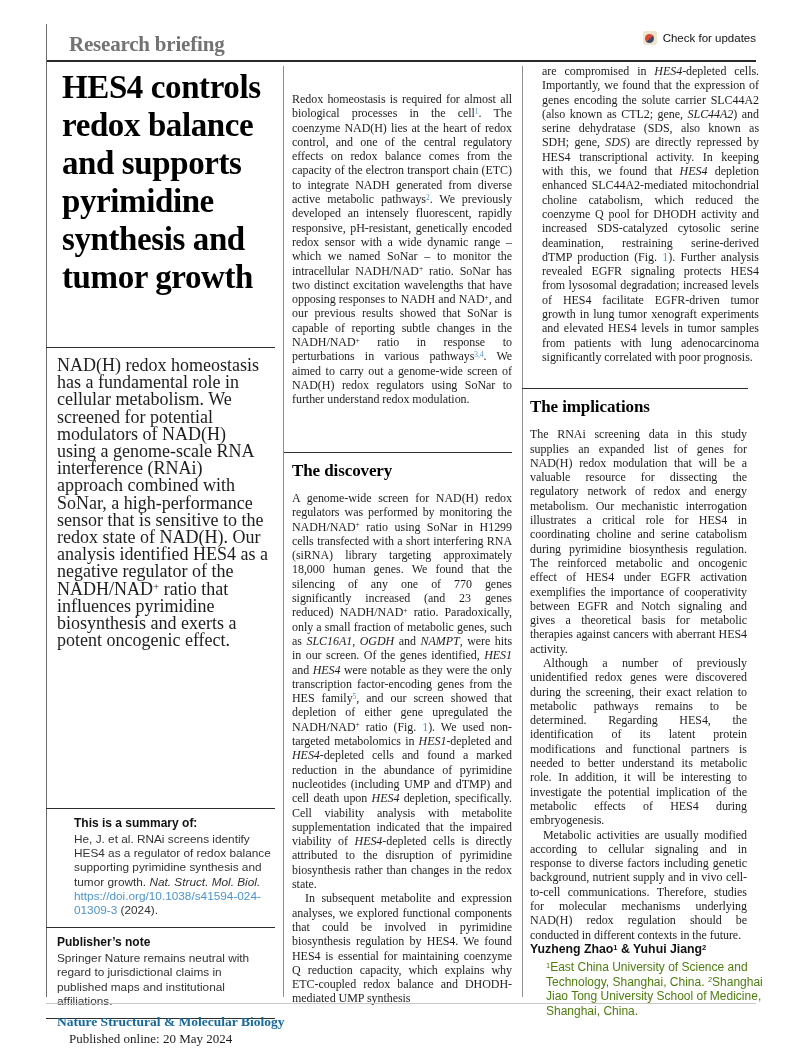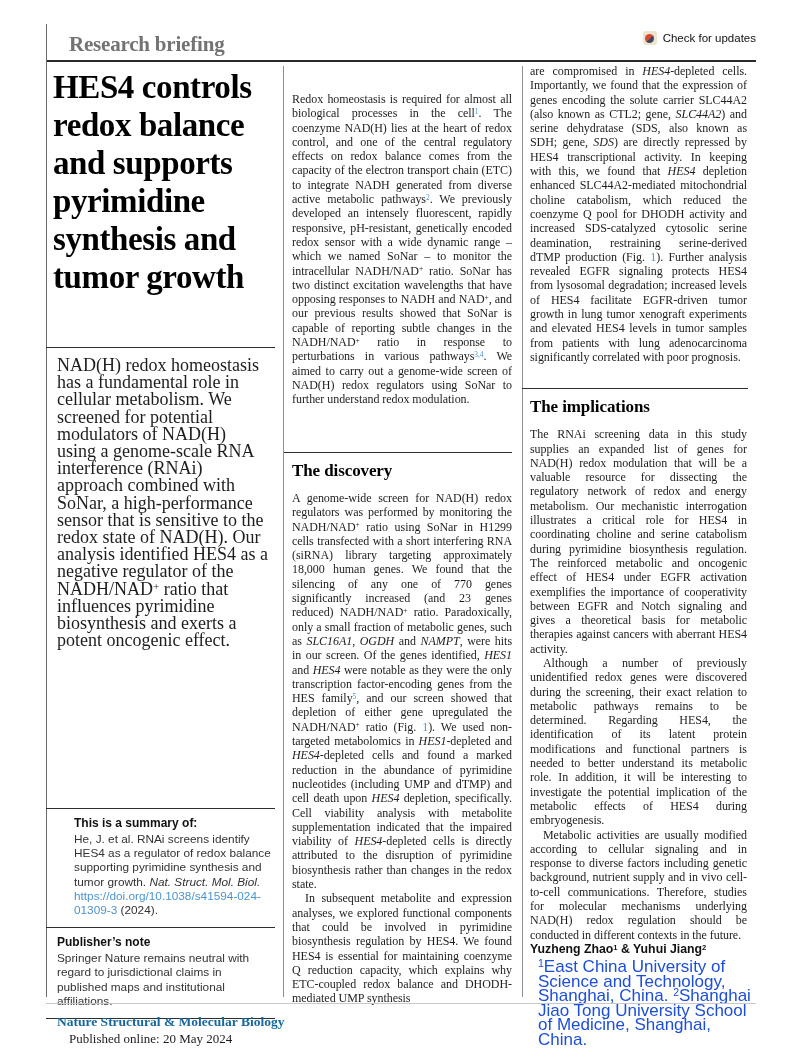--- a/index.html
+++ b/index.html
@@ -39,22 +39,22 @@
 
   
   .col-h{font-size:17px;font-weight:700;color:#000;margin:0;letter-spacing:-0.1px;}
   .body-text{font-size:12px;line-height:14.3px;text-align:justify;margin:0;letter-spacing:-0.05px;}
   .indent{text-indent:13px;}
   .mt8{margin-top:8px;}.mt10{margin-top:10px;}.mt16{margin-top:16px;}.mt24{margin-top:24px;}
 
   
   .authors{font-family:"Liberation Sans","DejaVu Sans",sans-serif;font-size:12.3px;font-weight:700;
            color:#111;margin:0;}
-  .affils{font-family:"Liberation Sans","DejaVu Sans",sans-serif;font-size:17px;line-height:14.6px;
-          color:#1d4ed8;margin:4px 0 0 8px;}
+  .affils{font-family:"Liberation Sans","DejaVu Sans",sans-serif;font-size:12px;line-height:14.6px;
+          color:#4d7c0f;margin:4px 0 0 16px;}
 
   
   .footer{font-family:Liberation Serif, serif;font-size:13.5px;font-weight:700;
           color:#16689e;margin:0;}
 
   
   .rt-i{font-style:italic;}
   .rt-link{color:#4d94cf;}
   .rt-sup{font-size:0.62em;line-height:0;position:relative;top:-0.45em;}
 </style>
@@ -70,21 +70,21 @@
       <span class="cm-circle"></span>
     </span>
     <span>Check for updates</span>
   </div>
 
   <div class="abs top-rule"></div>
   <div class="abs left-vrule vrule"></div>
   <div class="abs vrule divider-1"></div>
   <div class="abs vrule divider-2"></div>
 
-  <h2 class="article-title abs left-col-inner" style="left:42px;top:68px;width:218px;">HES4 controls redox balance and supports pyrimidine synthesis and tumor growth</h2>
+  <h2 class="article-title abs left-col-inner" style="left:51px;top:68px;width:218px;">HES4 controls redox balance and supports pyrimidine synthesis and tumor growth</h2>
 
   <div class="abs hrule" style="left:46px;top:347px;width:229px;"></div>
 
   <p class="standfirst abs left-col-inner" style="left:46px;top:357px;width:212px;">NAD(H) redox homeostasis has a fundamental role in cellular metabolism. We screened for potential modulators of NAD(H) using a genome-scale RNA interference (RNAi) approach combined with SoNar, a high-performance sensor that is sensitive to the redox state of NAD(H). Our analysis identified HES4 as a negative regulator of the NADH/NAD<span class="rt-sup">+</span> ratio that influences pyrimidine biosynthesis and exerts a potent oncogenic effect.</p>
 
   <section class="abs" style="left:46px;top:808px;width:229px;">
     <div class="hrule"></div>
     <div class="left-col-inner" style="margin-top:7px;margin-left:17px;">
       <h3 class="sans-h">This is a summary of:</h3>
       <p class="sans-p">He, J. et al. RNAi screens identify HES4 as a regulator of redox balance supporting pyrimidine synthesis and tumor growth. <span class="rt-i">Nat. Struct. Mol. Biol.</span> <span class="rt-link">https://doi.org/10.1038/s41594-024-01309-3</span> (2024).</p>
@@ -105,21 +105,21 @@
   <section class="abs" style="left:284px;top:452px;width:228px;">
     <div class="hrule"></div>
     <div style="padding-left:8px;">
       <h3 class="col-h mt8">The discovery</h3>
       <p class="body-text mt10">A genome-wide screen for NAD(H) redox regulators was performed by monitoring the NADH/NAD<span class="rt-sup">+</span> ratio using SoNar in H1299 cells transfected with a short interfering RNA (siRNA) library targeting approximately 18,000 human genes. We found that the silencing of any one of 770 genes significantly increased (and 23 genes reduced) NADH/NAD<span class="rt-sup">+</span> ratio. Paradoxically, only a small fraction of metabolic genes, such as <span class="rt-i">SLC16A1</span>, <span class="rt-i">OGDH</span> and <span class="rt-i">NAMPT</span>, were hits in our screen. Of the genes identified, <span class="rt-i">HES1</span> and <span class="rt-i">HES4</span> were notable as they were the only transcription factor-encoding genes from the HES family<span class="rt-sup rt-link">5</span>, and our screen showed that depletion of either gene upregulated the NADH/NAD<span class="rt-sup">+</span> ratio (Fig. <span class="rt-link">1</span>). We used non-targeted metabolomics in <span class="rt-i">HES1</span>-depleted and <span class="rt-i">HES4</span>-depleted cells and found a marked reduction in the abundance of pyrimidine nucleotides (including UMP and dTMP) and cell death upon <span class="rt-i">HES4</span> depletion, specifically. Cell viability analysis with metabolite supplementation indicated that the impaired viability of <span class="rt-i">HES4</span>-depleted cells is directly attributed to the disruption of pyrimidine biosynthesis rather than changes in the redox state.</p>
       <p class="body-text indent">In subsequent metabolite and expression analyses, we explored functional components that could be involved in pyrimidine biosynthesis regulation by HES4. We found HES4 is essential for maintaining coenzyme Q reduction capacity, which explains why ETC-coupled redox balance and DHODH-mediated UMP synthesis</p>
     </div>
   </section>
 
   <section class="abs" style="left:522px;top:64px;width:226px;">
-    <div style="padding-left:8px;">
+    <div style="padding-left:20px;">
       <p class="body-text" style="width:217px;">are compromised in <span class="rt-i">HES4</span>-depleted cells. Importantly, we found that the expression of genes encoding the solute carrier SLC44A2 (also known as CTL2; gene, <span class="rt-i">SLC44A2</span>) and serine dehydratase (SDS, also known as SDH; gene, <span class="rt-i">SDS</span>) are directly repressed by HES4 transcriptional activity. In keeping with this, we found that <span class="rt-i">HES4</span> depletion enhanced SLC44A2-mediated mitochondrial choline catabolism, which reduced the coenzyme Q pool for DHODH activity and increased SDS-catalyzed cytosolic serine deamination, restraining serine-derived dTMP production (Fig. <span class="rt-link">1</span>). Further analysis revealed EGFR signaling protects HES4 from lysosomal degradation; increased levels of HES4 facilitate EGFR-driven tumor growth in lung tumor xenograft experiments and elevated HES4 levels in tumor samples from patients with lung adenocarcinoma significantly correlated with poor prognosis.</p>
     </div>
     <div class="hrule mt24"></div>
     <div style="padding-left:8px;">
       <h3 class="col-h mt8">The implications</h3>
       <p class="body-text mt10" style="width:217px;">The RNAi screening data in this study supplies an expanded list of genes for NAD(H) redox modulation that will be a valuable resource for dissecting the regulatory network of redox and energy metabolism. Our mechanistic interrogation illustrates a critical role for HES4 in coordinating choline and serine catabolism during pyrimidine biosynthesis regulation. The reinforced metabolic and oncogenic effect of HES4 under EGFR activation exemplifies the importance of cooperativity between EGFR and Notch signaling and gives a theoretical basis for metabolic therapies against cancers with aberrant HES4 activity.</p>
       <p class="body-text indent" style="width:217px;">Although a number of previously unidentified redox genes were discovered during the screening, their exact relation to metabolic pathways remains to be determined. Regarding HES4, the identification of its latent protein modifications and functional partners is needed to better understand its metabolic role. In addition, it will be interesting to investigate the potential implication of the metabolic effects of HES4 during embryogenesis.</p>
       <p class="body-text indent" style="width:217px;">Metabolic activities are usually modified according to cellular signaling and in response to diverse factors including genetic background, nutrient supply and in vivo cell-to-cell communications. Therefore, studies for molecular mechanisms underlying NAD(H) redox regulation should be conducted in different contexts in the future.</p>
       <p class="authors mt16">Yuzheng Zhao<span class="rt-sup">1</span> &amp; Yuhui Jiang<span class="rt-sup">2</span></p>
       <p class="affils" style="width:217px;"><span class="rt-sup">1</span>East China University of Science and Technology, Shanghai, China. <span class="rt-sup">2</span>Shanghai Jiao Tong University School of Medicine, Shanghai, China.</p>

